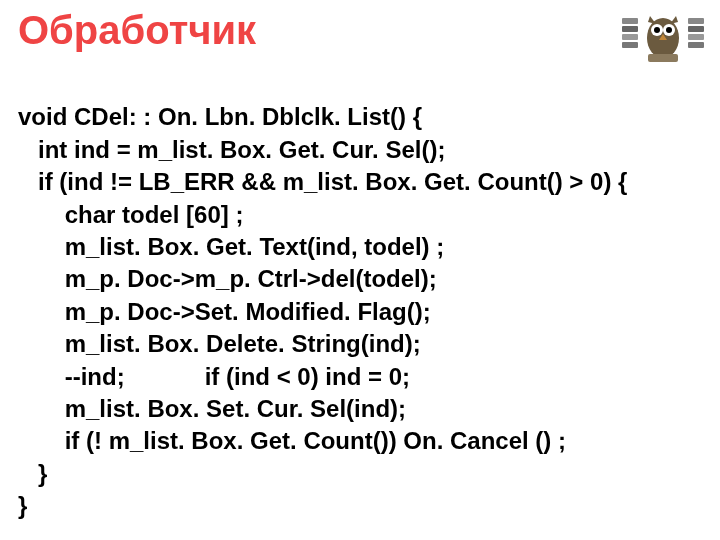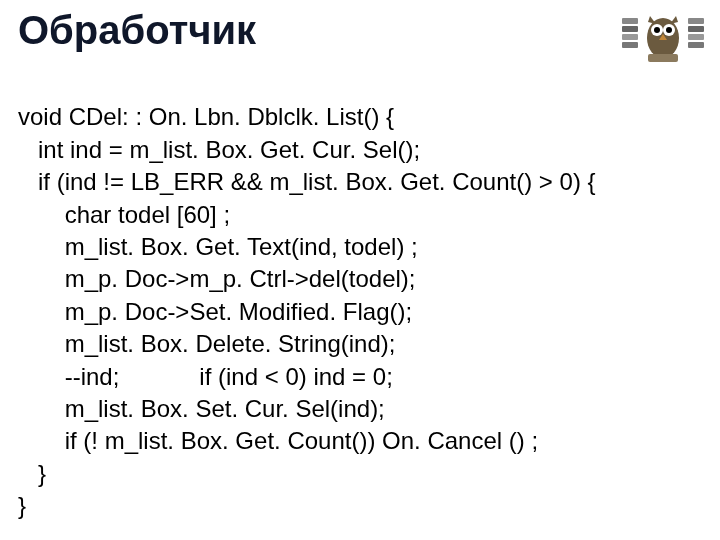--- a/index.html
+++ b/index.html
@@ -11,30 +11,30 @@
       font-family: Arial, Helvetica, sans-serif;
       position: relative;
       overflow: hidden;
     }
     .slide {
       padding: 8px 18px 18px 18px;
       box-sizing: border-box;
       height: 100%;
     }
     .title {
-      color: #0f172a;
+      color: #ef4444;
       font-size: 40px;
       font-weight: bold;
       margin: 0 0 16px 0;
       font-family: Arial, Helvetica, sans-serif;
     }
     .code {
       color: #000;
       font-size: 24px;
-      font-weight: normal;
+      font-weight: bold;
       line-height: 1.35;
       font-family: Arial, Helvetica, sans-serif;
       white-space: pre;
     }
     .owl-illustration {
       position: absolute;
       top: 6px;
       right: 14px;
       width: 86px;
       height: 60px;

